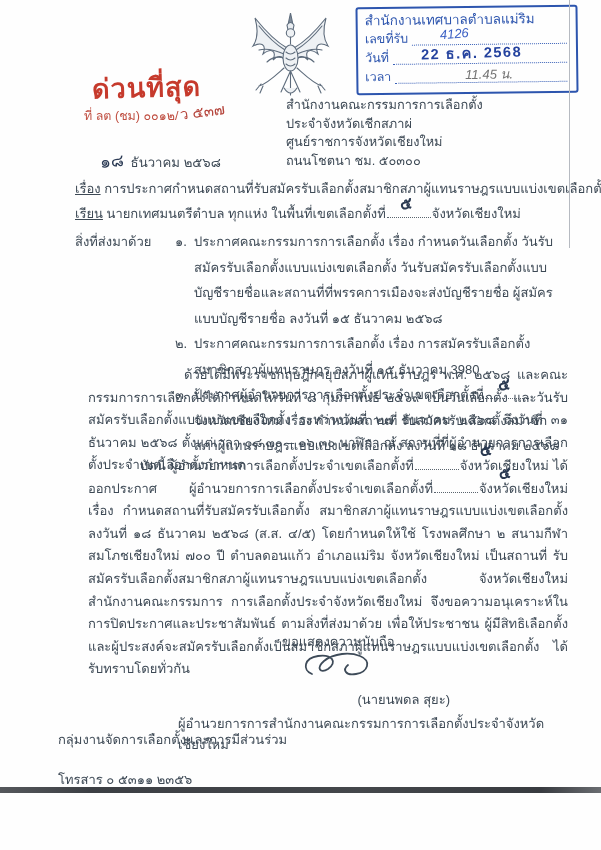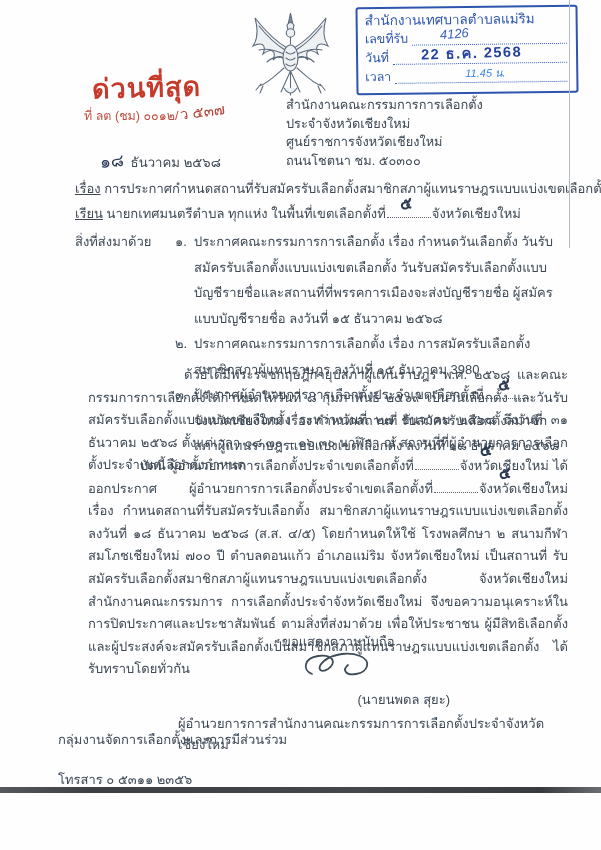--- a/index.html
+++ b/index.html
@@ -22,21 +22,21 @@
   .receipt{left:356px; top:6px; width:222px; height:88px;
            border:2.5px solid #2d55ae; border-radius:3px; transform:rotate(-0.7deg);
            padding:3px 7px 2px 7px; box-sizing:border-box; color:#2d55ae;}
   .rc-office{font-size:13.5px; line-height:18px; white-space:nowrap;}
   .rc-row{display:flex; align-items:flex-end; height:19px; font-size:12.5px; position:relative;}
   .rc-dots{flex:1; border-bottom:1.6px dotted #3a61b8; margin:0 2px 3px 4px; position:relative; height:12px;}
   .rc-no{position:absolute; left:28px; top:-6px; font-size:13px; color:#3a5fc4;
          transform:rotate(-4deg); font-style:italic;}
   .rc-datestamp{position:absolute; left:28px; top:-10px; font-size:14.5px; font-weight:bold;
                 color:#24429e; letter-spacing:1.5px; transform:rotate(-1deg); white-space:nowrap;}
-  .rc-time{position:absolute; left:70px; top:-6px; font-size:11px; color:#3b82f6;
+  .rc-time{position:absolute; left:70px; top:-6px; font-size:13px; color:#737373;
            font-style:italic; white-space:nowrap;}
   
   .address{left:286px; top:80px; font-size:12.8px; line-height:18.5px;margin-top:16px;}
   .dateline{left:100px; top:147px; font-size:13.2px;}
   .hand-ink{display:inline-block; color:#2c3b55; font-size:17px;
             transform:rotate(-5deg); margin-right:3px;}
   
   .subject{left:75px; top:178px; width:500px; white-space:nowrap;}
   .toline{left:75px; top:203px; width:500px; white-space:nowrap;}
   .lbl{display:inline-block; margin-right:0;text-decoration:underline;}
@@ -125,21 +125,21 @@
     <div class="rc-row">
       <span>เวลา</span>
       <span class="rc-dots">
         <span class="rc-time">11.45 น.</span>
       </span>
     </div>
   </div>
 
   <div class="abs address">
     <div>สำนักงานคณะกรรมการการเลือกตั้ง</div>
-    <div>ประจำจังหวัดเชียงใหม่</div>
+    <div>ประจำจังหวัดเชีกสภาผ่</div>
     <div>ศูนย์ราชการจังหวัดเชียงใหม่</div>
     <div>ถนนโชตนา ชม. ๕๐๓๐๐</div>
   </div>
 
   <div class="abs dateline">
     <span class="hand-ink">๑๘</span>
     <span>ธันวาคม ๒๕๖๘</span>
   </div>
 
   <div class="abs subject">

